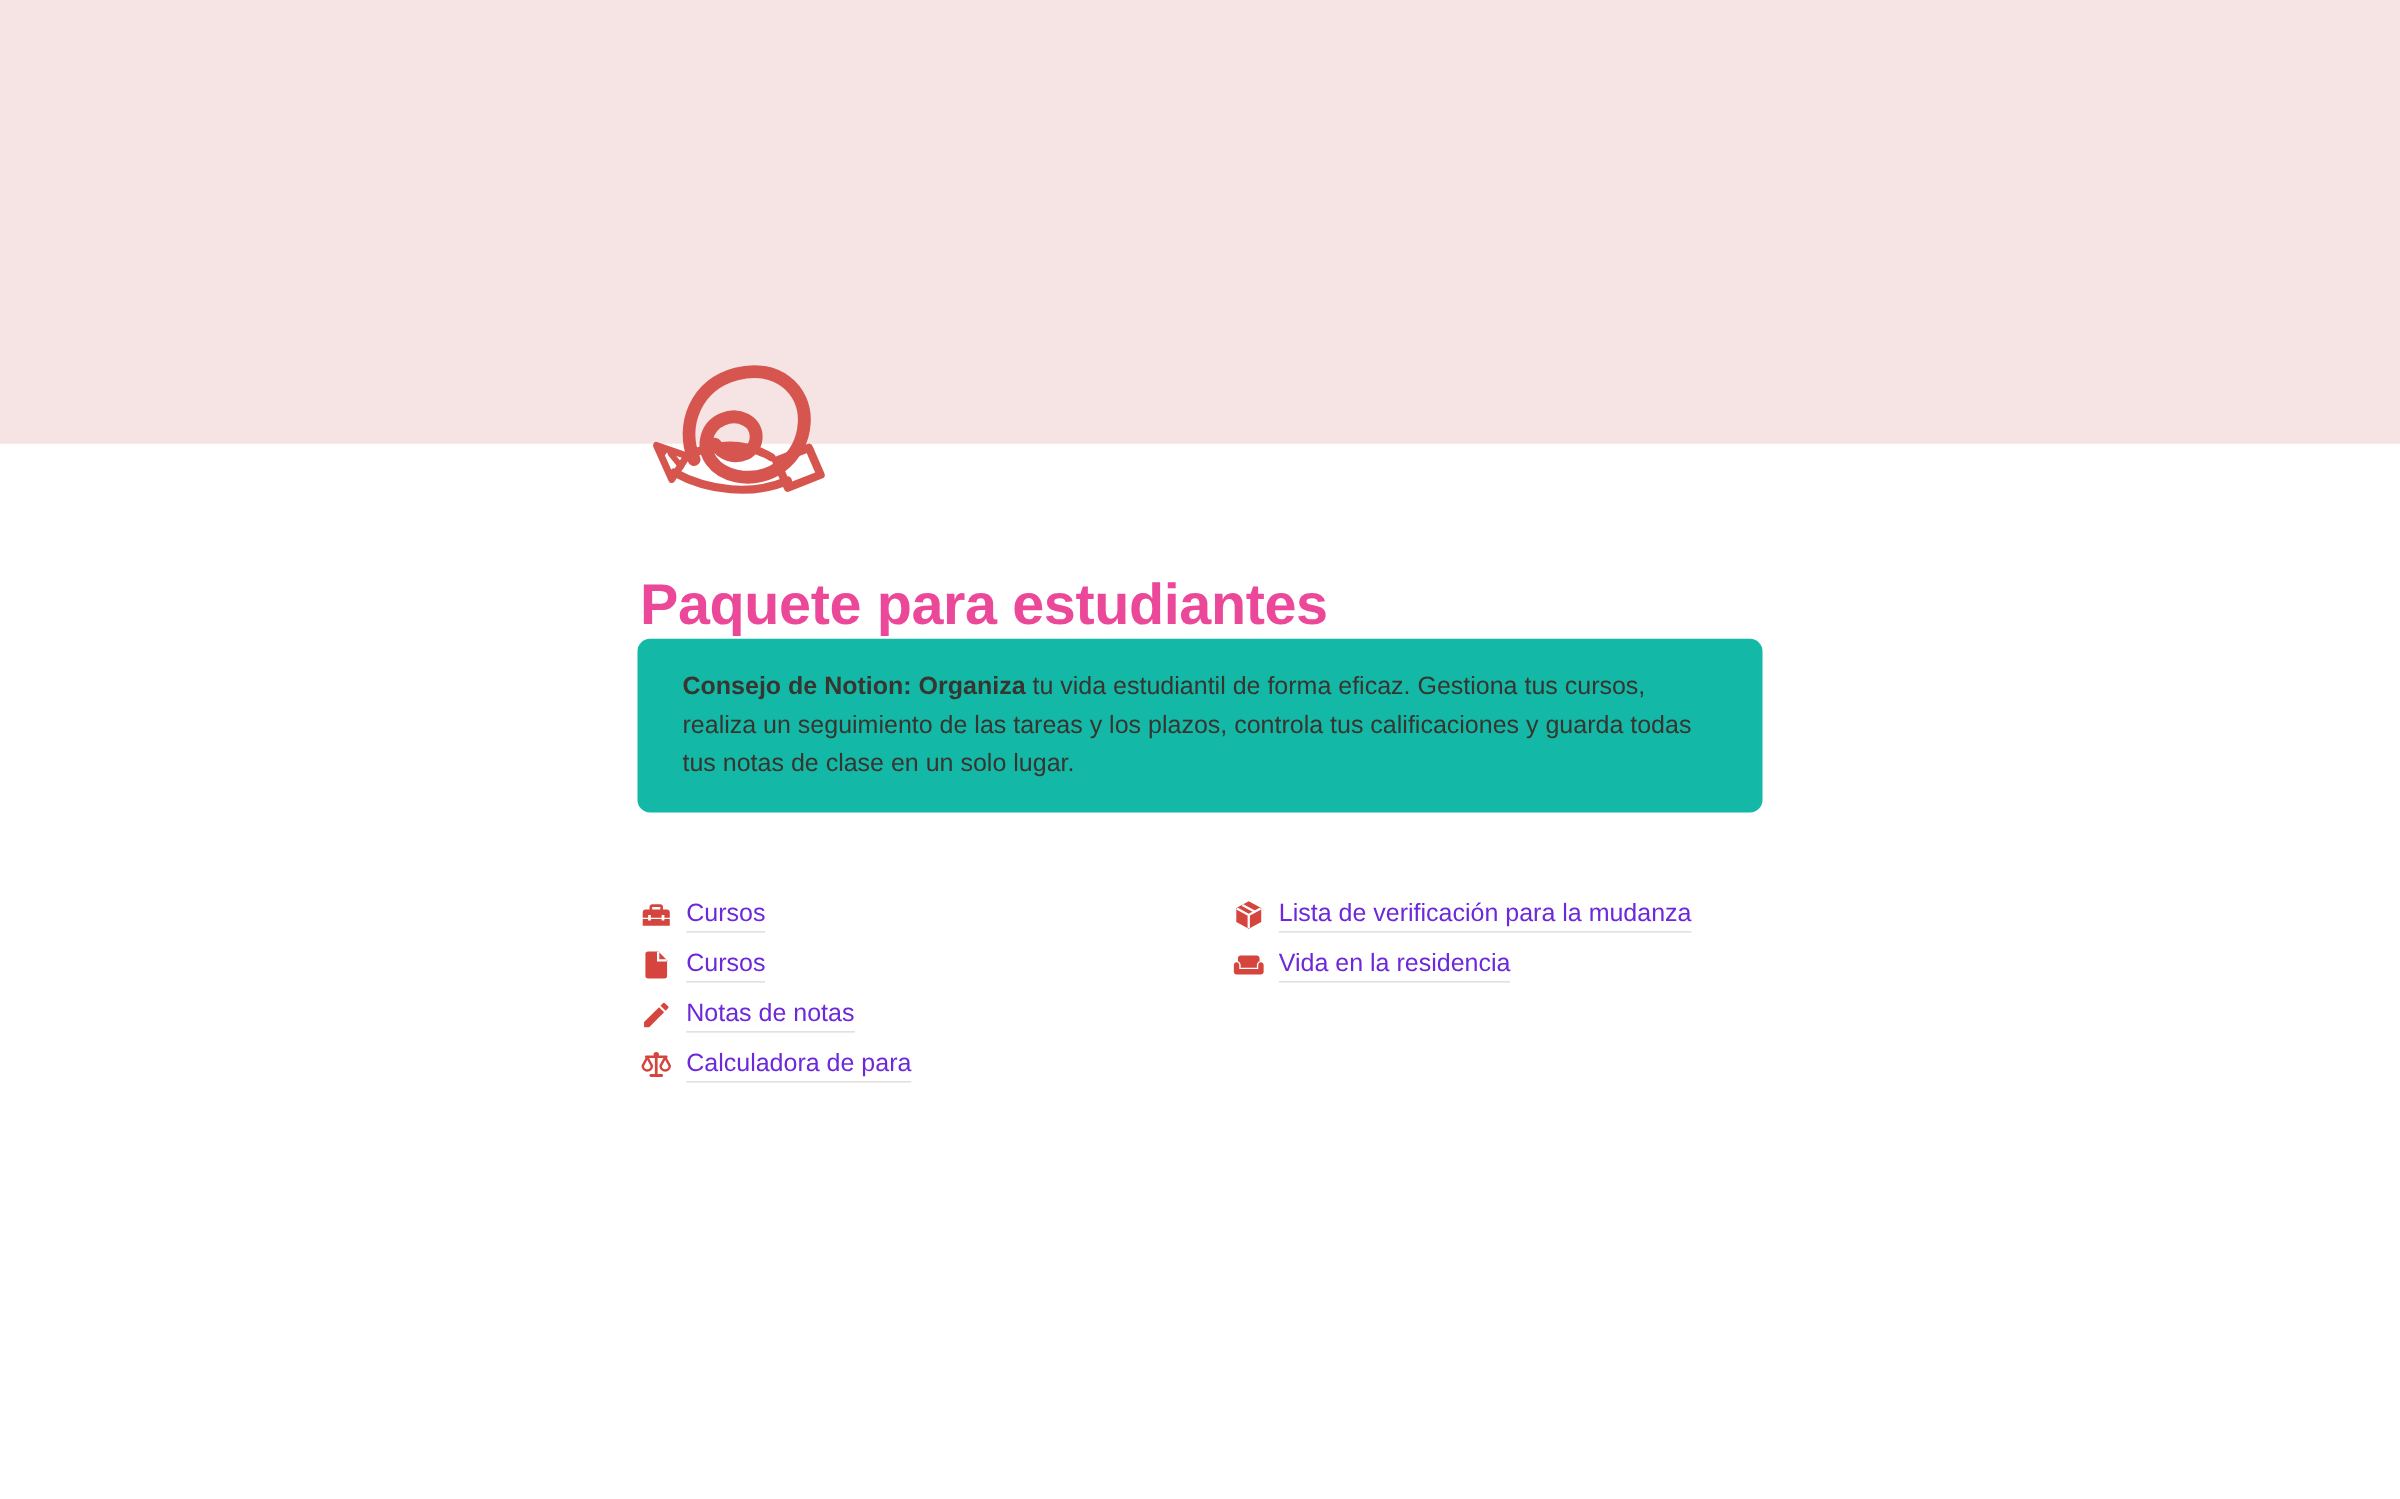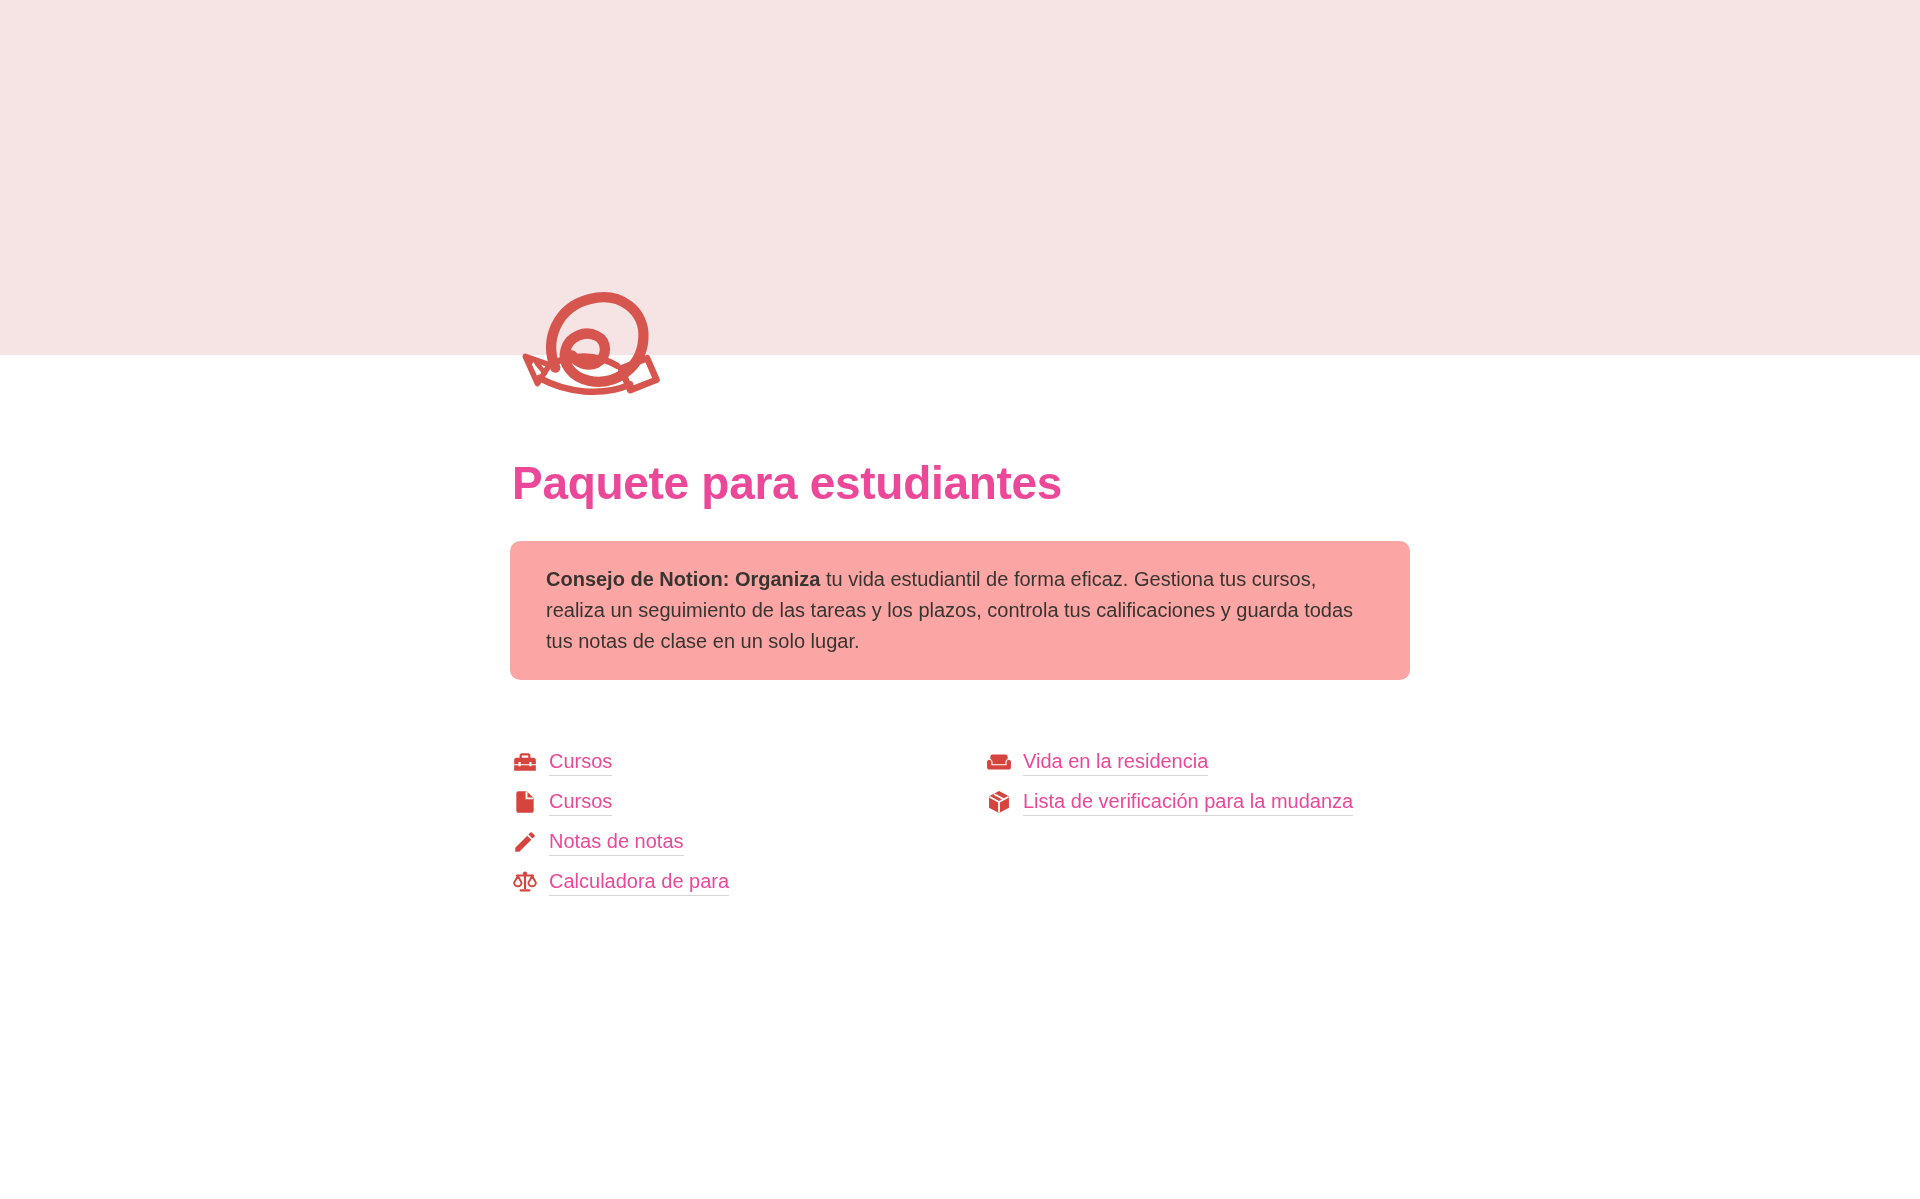--- a/index.html
+++ b/index.html
@@ -16,22 +16,21 @@
   h1.page-title {
     margin: 40px 0 0 2px;
     font-size: 46px;
     line-height: 56px;
     font-weight: 700;
     color: #ec4899;
     letter-spacing: -0.3px;
   }
 
   .callout {
-    margin-top: 30px;
-    background: #fca5a5;
+    background: #14b8a6;
     border-radius: 10px;
     padding: 23px 40px 23px 36px;
     font-size: 20px;
     line-height: 31px;
     color: #373530;
   }
   .callout b { font-weight: 700; }
 
   .links {
     margin-top: 62px;
@@ -42,21 +41,21 @@
   }
   .col { display: flex; flex-direction: column; }
 
   .plink {
     display: flex;
     align-items: center;
     height: 40px;
     gap: 11px;
     cursor: pointer;
     text-decoration: none;
-    color: #ec4899;
+    color: #6d28d9;
   }
   .plink .ic { width: 26px; height: 26px; flex: 0 0 26px; color: #d5453e; display: inline-flex; align-items: center; justify-content: center; }
   .plink .ic svg { width: 26px; height: 26px; display: block; }
   .plink .lbl {
     font-size: 20px;
     line-height: 24px;
     border-bottom: 1.5px solid #d9d7d3;
     padding-bottom: 2px;
   }
 </style>
@@ -140,36 +139,36 @@
         <span class="lbl">Calculadora de para</span>
       </a>
 
     </div>
 
     <div class="col">
 
 
       <a class="plink">
         <span class="ic">
-          <svg viewBox="0 0 24 24" fill="currentColor">
-            <path d="M21 10c-1.1 0-2 .9-2 2v3H5v-3c0-1.1-.9-2-2-2s-2 .9-2 2v5c0 1.1.9 2 2 2h18c1.1 0 2-.9 2-2v-5c0-1.1-.9-2-2-2zm-3-5H6c-1.1 0-2 .9-2 2v2.15c1.16.41 2 1.52 2 2.81V14h12v-2.03c0-1.3.84-2.4 2-2.81V7c0-1.1-.9-2-2-2z"></path>
-          </svg>
-        </span>
-        <span class="lbl">Vida en la residencia</span>
-      </a>
-
-      <a class="plink">
-        <span class="ic">
           <svg viewBox="0 0 24 24">
             <path d="M12 1.8 21.2 6.8 V17.2 L12 22.2 2.8 17.2 V6.8 Z" fill="currentColor"></path>
             <path d="M3.2 7.2 12 12 20.8 7.2 M12 12v9.6" stroke="#ffffff" stroke-width="1.7" fill="none"></path>
             <path d="M7.3 4.6 16.2 9.4" stroke="#ffffff" stroke-width="1.7" fill="none"></path>
           </svg>
         </span>
         <span class="lbl">Lista de verificación para la mudanza</span>
+      </a>
+
+      <a class="plink">
+        <span class="ic">
+          <svg viewBox="0 0 24 24" fill="currentColor">
+            <path d="M21 10c-1.1 0-2 .9-2 2v3H5v-3c0-1.1-.9-2-2-2s-2 .9-2 2v5c0 1.1.9 2 2 2h18c1.1 0 2-.9 2-2v-5c0-1.1-.9-2-2-2zm-3-5H6c-1.1 0-2 .9-2 2v2.15c1.16.41 2 1.52 2 2.81V14h12v-2.03c0-1.3.84-2.4 2-2.81V7c0-1.1-.9-2-2-2z"></path>
+          </svg>
+        </span>
+        <span class="lbl">Vida en la residencia</span>
       </a>
 
 
     </div>
 
   </div>
 
 </div>
 
 </body></html>

